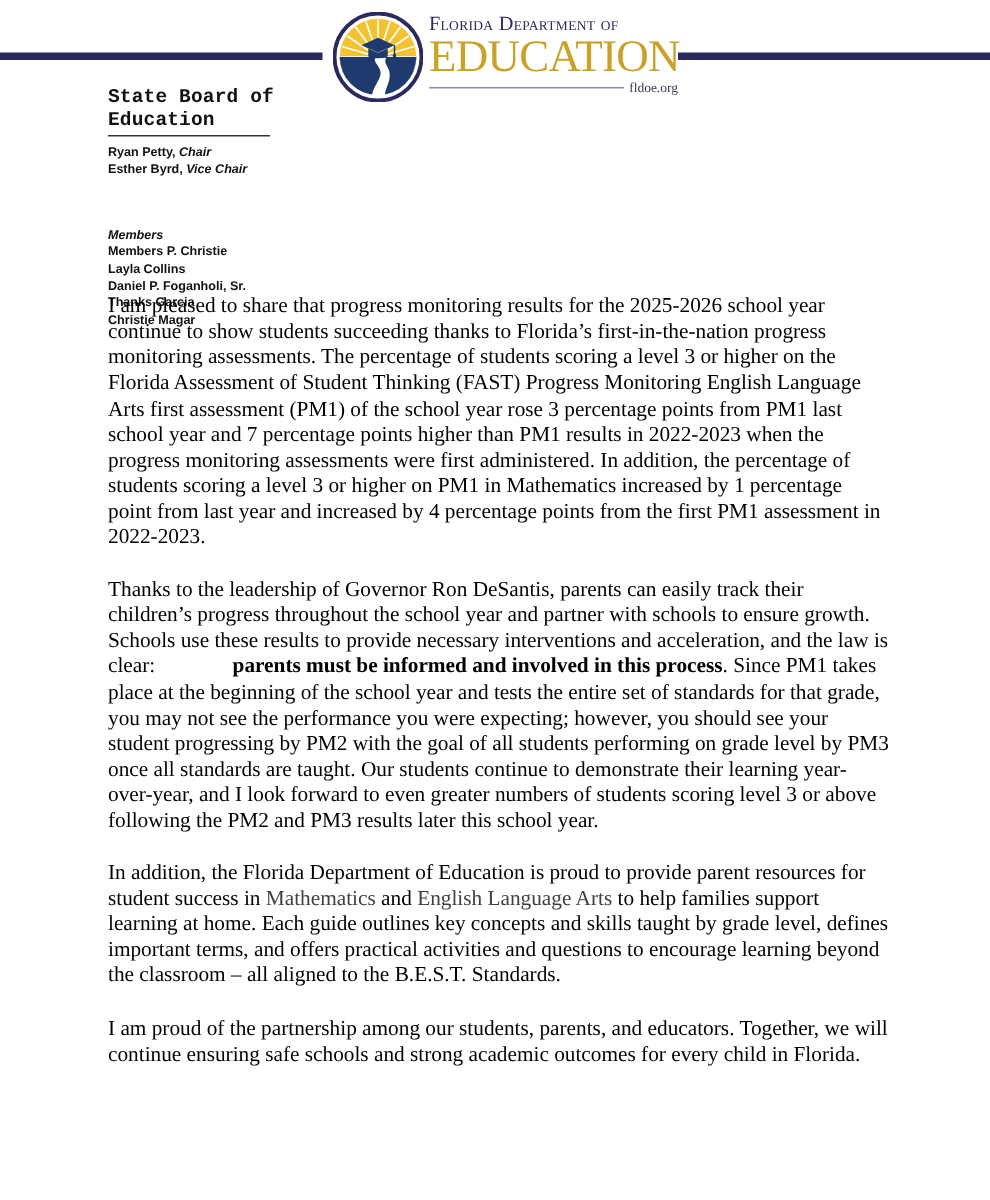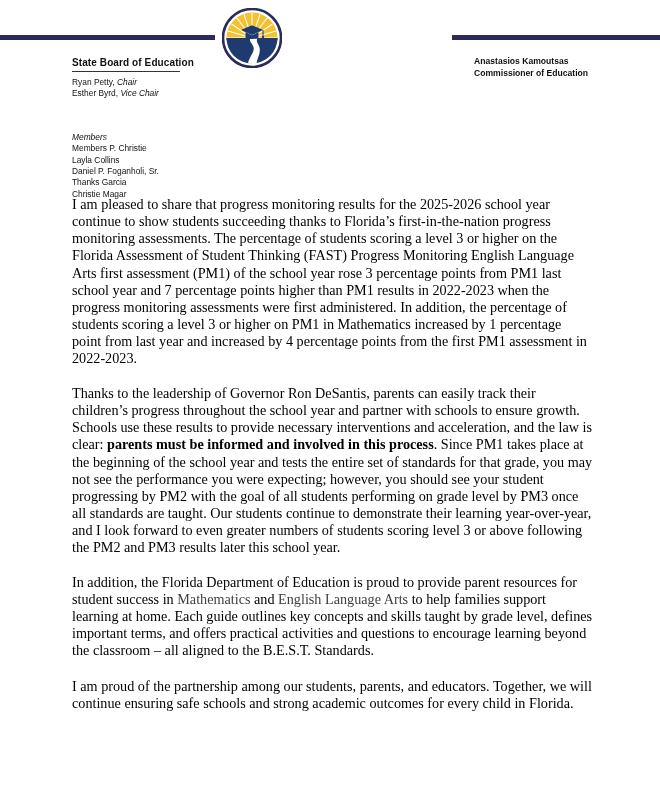--- a/index.html
+++ b/index.html
@@ -88,39 +88,40 @@
   }
 
   
   .board {
     position: absolute;
     left: 72px;
     top: 57px;
     width: 150px;
   }
   .board-title {
-    font-family: Liberation Sans, sans-serif;
-    font-size: 10px;
+    font-family: Liberation Mono, monospace;
+    font-size: 13px;
     font-weight: bold;
     color: #111;
     letter-spacing: 0.1px;
   }
   .board-rule {
     margin-top: 3px;
     margin-bottom: 5px;
     height: 1px;
     background: #333;
     width: 108px;
   }
   .board-member {
     font-family: "Liberation Sans", sans-serif;
     font-size: 8.4px;
     line-height: 11.4px;
     color: #111;
     white-space: nowrap;
+    font-weight: bold;
   }
   .board-member .role { font-style: italic; }
   .board-member.italic { font-style: italic; margin-top: 32px; }
 
   
   .commissioner {
     position: absolute;
     left: 474px;
     top: 56px;
     font-family: "Liberation Sans", sans-serif;
@@ -146,21 +147,21 @@
     font-size: 14.2px;
     line-height: 17px;
     margin-bottom: 18px;
   }
   .para {
     font-size: 14.2px;
     line-height: 17.1px;
     text-align: left;
     margin-bottom: 18px;
   }
-  .para b { font-weight: bold; }
+  .para b { font-weight: bold; margin-left: 48px; }
   .link {
     color: #404040;
     cursor: pointer;
   }
 </style>
 </head>
 <body>
 
 <div class="letterhead">
 
@@ -192,20 +193,28 @@
                C32 56.1, 28.5 56, 26 55.3 Z" fill="#ffffff"></path>
       <g>
         <path d="M30 17.2 L41 22.1 L30 27 L19 22.1 Z" fill="#1f3a6e"></path>
         <path d="M23.5 24.3 L23.5 29.4 C23.5 31.4, 36.5 31.4, 36.5 29.4 L36.5 24.3
                  L30 27.2 Z" fill="#1f3a6e"></path>
         <line x1="41" y1="22.1" x2="41" y2="28.6" stroke="#1f3a6e" stroke-width="1"></line>
         <circle cx="41" cy="29.1" r="1.2" fill="#1f3a6e"></circle>
       </g>
     </svg>
 
+    <div class="wordmark">
+      <div class="wm-line1">Florida Department of</div>
+      <div class="wm-line2">EDUCATION</div>
+      <div class="wm-url-row">
+        <span class="wm-url-rule"></span>
+        <span class="wm-url">fldoe.org</span>
+      </div>
+    </div>
   </div>
 
   <div class="board">
     <div class="board-title">State Board of Education</div>
     <div class="board-rule"></div>
     <div>
       <div class="board-member">
         <span>Ryan Petty,</span><span class="role"> Chair</span>
       </div>
       <div class="board-member">
@@ -213,24 +222,20 @@
       </div>
       <div class="board-member italic">Members</div>
       <div class="board-member">Members P. Christie</div>
       <div class="board-member">Layla Collins</div>
       <div class="board-member">Daniel P. Foganholi, Sr.</div>
       <div class="board-member">Thanks Garcia</div>
       <div class="board-member">Christie Magar</div>
     </div>
   </div>
 
-  <div class="commissioner">
-    <div>Anastasios Kamoutsas</div>
-    <div>Commissioner of Education</div>
-  </div>
 </div>
 
 <div class="letter">
 
 
 
 
   <p class="para">I am pleased to share that progress monitoring results for the 2025-2026 school year continue to show students succeeding thanks to Florida’s first-in-the-nation progress monitoring assessments. The percentage of students scoring a level 3 or higher on the Florida Assessment of Student Thinking (FAST) Progress Monitoring English Language Arts first assessment (PM1) of the school year rose 3 percentage points from PM1 last school year and 7 percentage points higher than PM1 results in 2022-2023 when the progress monitoring assessments were first administered. In addition, the percentage of students scoring a level 3 or higher on PM1 in Mathematics increased by 1 percentage point from last year and increased by 4 percentage points from the first PM1 assessment in 2022-2023.</p>
 
   <p class="para"><span>Thanks to the leadership of Governor Ron DeSantis, parents can easily track their children’s progress throughout the school year and partner with schools to ensure growth. Schools use these results to provide necessary interventions and acceleration, and the law is clear: </span><b>parents must be informed and involved in this process</b><span>. Since PM1 takes place at the beginning of the school year and tests the entire set of standards for that grade, you may not see the performance you were expecting; however, you should see your student progressing by PM2 with the goal of all students performing on grade level by PM3 once all standards are taught. Our students continue to demonstrate their learning year-over-year, and I look forward to even greater numbers of students scoring level 3 or above following the PM2 and PM3 results later this school year.</span></p>

